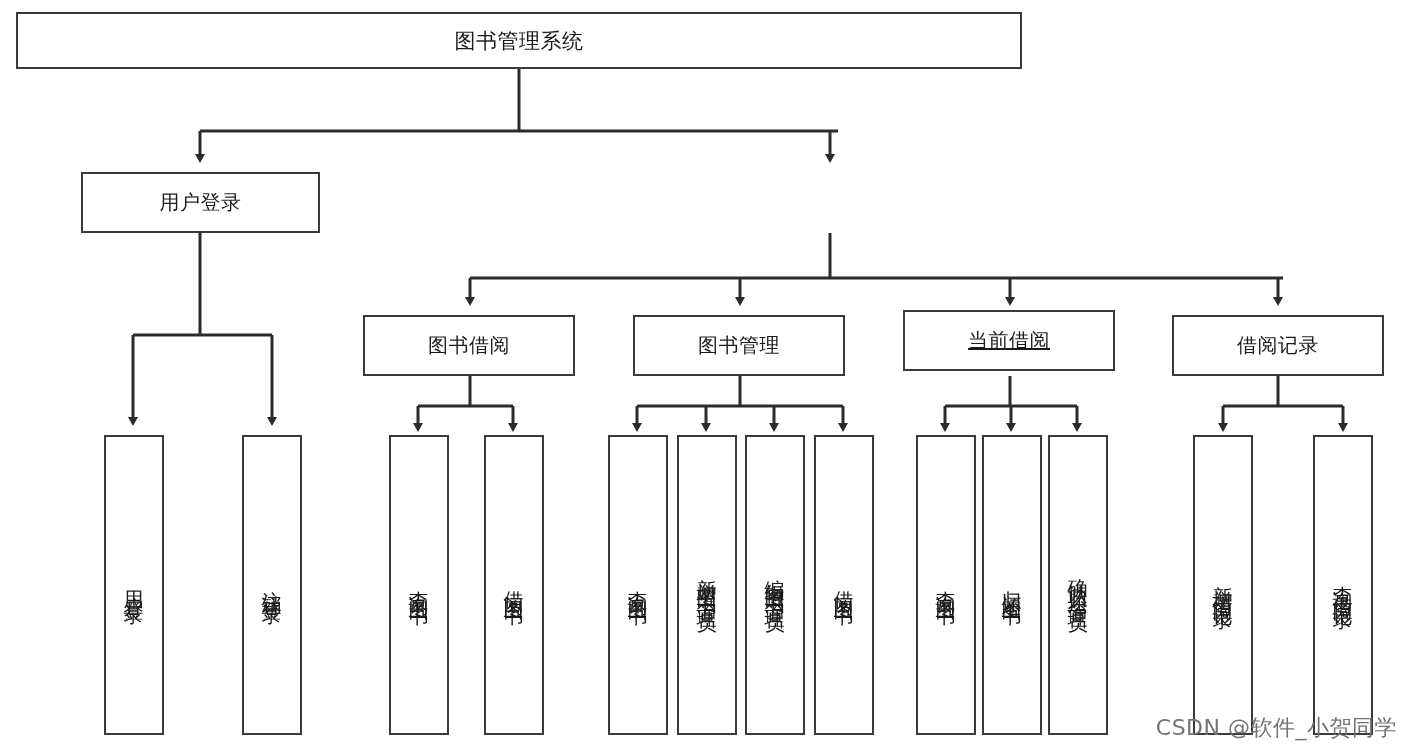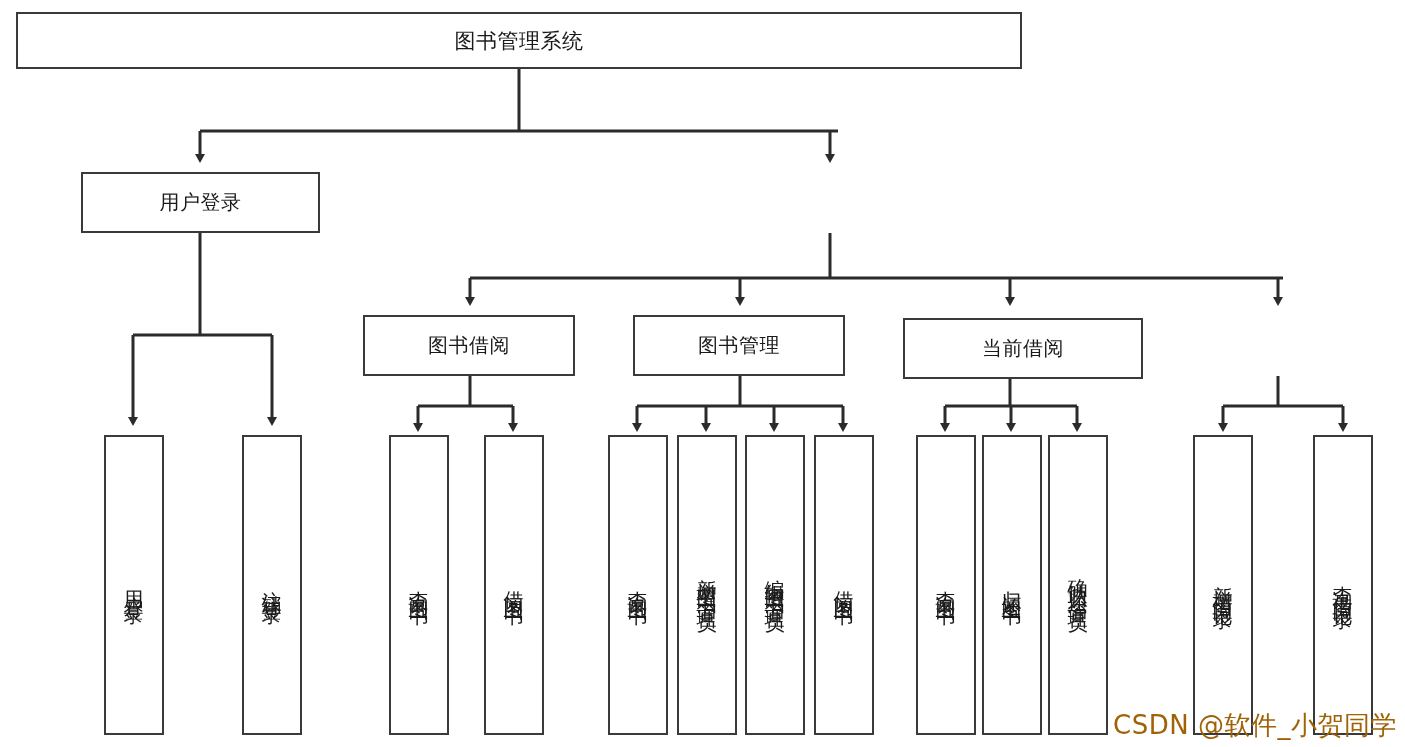--- a/index.html
+++ b/index.html
@@ -61,22 +61,22 @@
     text-orientation: upright;
     letter-spacing: 5px;
     line-height: 1;
     white-space: nowrap;
     display: block;
   }
   .watermark {
     position: absolute;
     right: 8px;
     bottom: 4px;
-    font-size: 26px;
-    color: #a16207;
+    font-size: 22px;
+    color: #737373;
     white-space: nowrap;
     z-index: 5;
     letter-spacing: 0.5px;
   }
 </style>
 </head>
 <body>
 
 <div id="diagram-root">
 
@@ -137,22 +137,25 @@
   <div class="node node-l1" style="left:81px; top:172px; width:239px; height:61px;">
     <span>用户登录</span>
   </div>
 
   <div class="node node-l2" style="left:363px; top:315px; width:212px; height:61px;">
     <span>图书借阅</span>
   </div>
   <div class="node node-l2" style="left:633px; top:315px; width:212px; height:61px;">
     <span>图书管理</span>
   </div>
-  <div class="node node-l2" style="left:903px; top:318px; width:240px; height:61px;">
+  <div class="node node-l2" style="left:903px; top:310px; width:212px; height:61px;text-decoration:underline;">
     <span>当前借阅</span>
+  </div>
+  <div class="node node-l2" style="left:1172px; top:315px; width:212px; height:61px;">
+    <span>借阅记录</span>
   </div>
 
   <div class="node node-leaf" style="left:104px; top:435px; width:60px; height:300px;">
     <span class="vlabel">用户登录</span>
   </div>
   <div class="node node-leaf" style="left:242px; top:435px; width:60px; height:300px;">
     <span class="vlabel">注销登录</span>
   </div>
 
   <div class="node node-leaf" style="left:389px; top:435px; width:60px; height:300px;">

